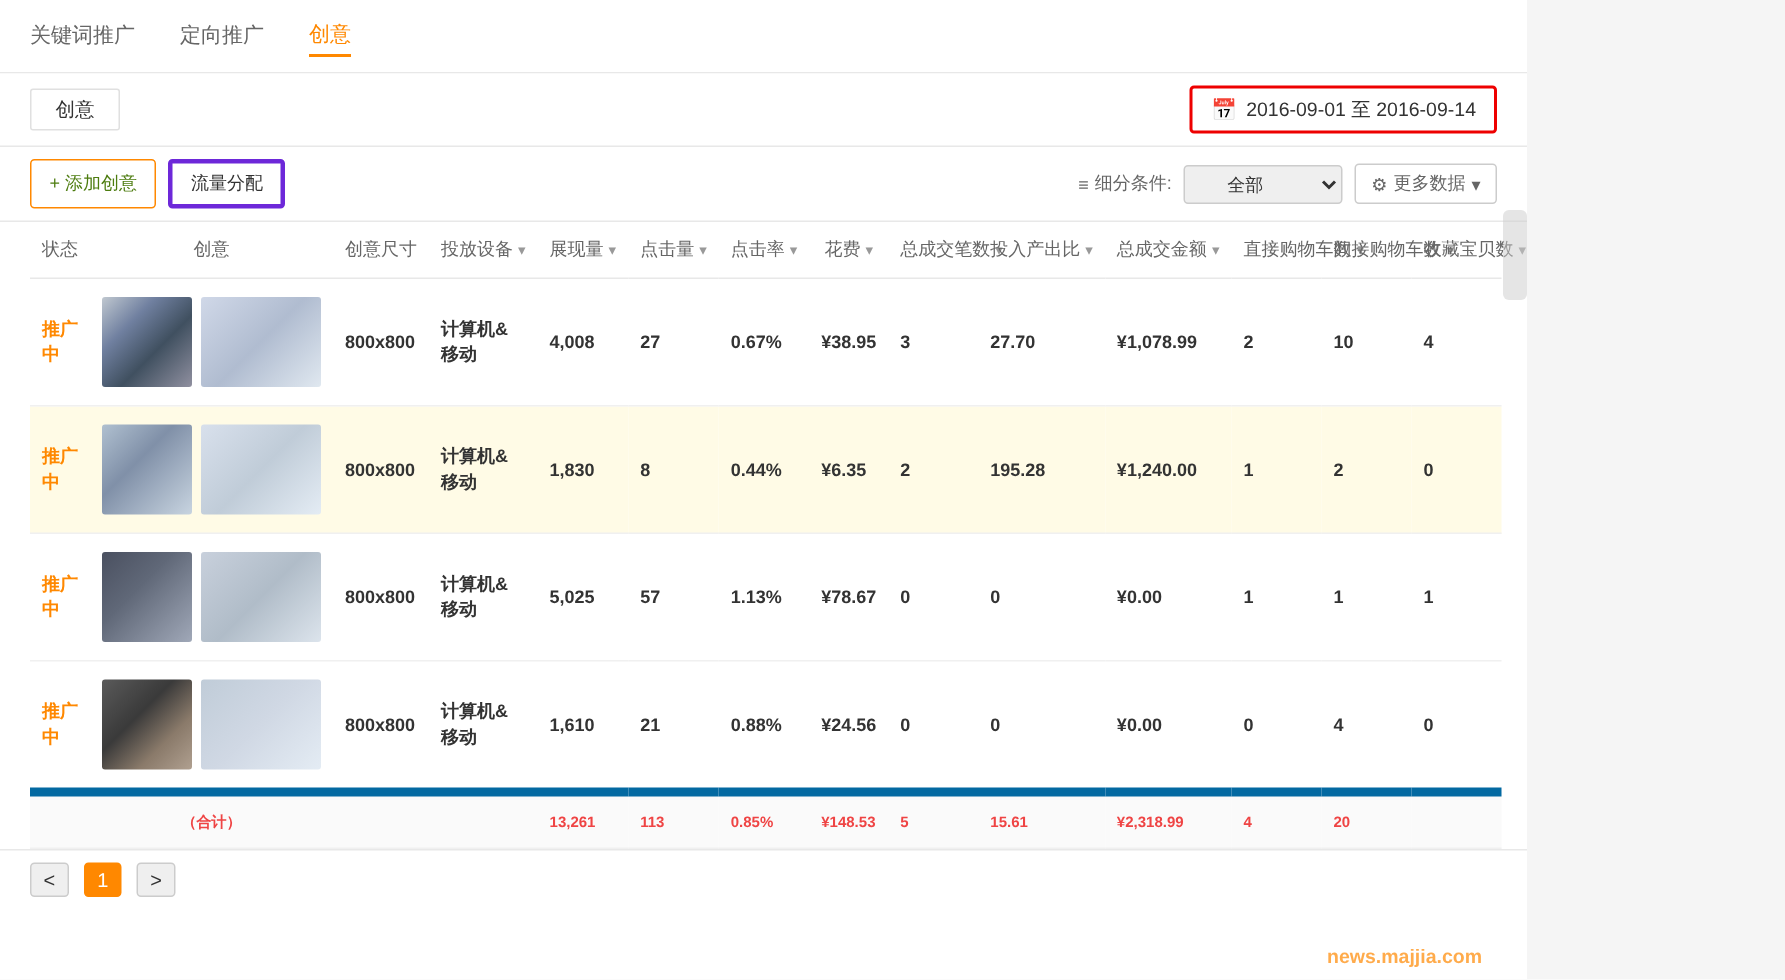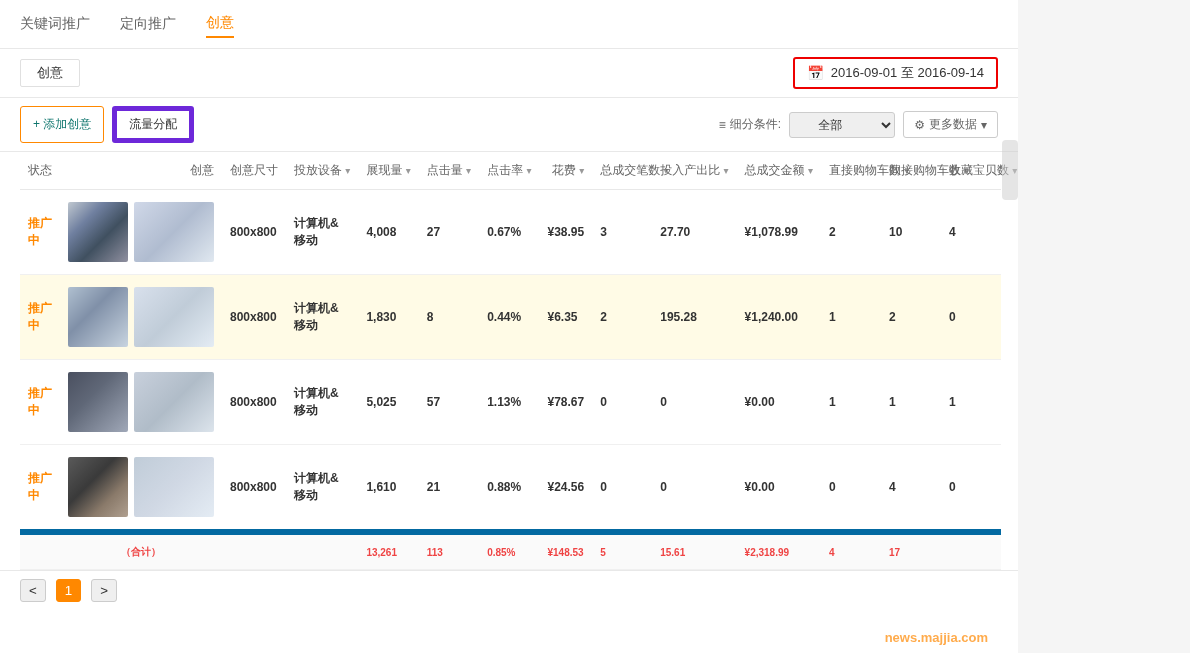--- a/index.html
+++ b/index.html
@@ -89,29 +89,29 @@
       background: #fff;
       border-bottom: 1px solid #e8e8e8;
     }
     .action-bar-left {
       display: flex;
       gap: 8px;
     }
     .btn-add {
       background: #fff;
       border: 1px solid #ff8800;
-      color: #0f766e;
+      color: #4d7c0f;
       padding: 5px 12px;
       border-radius: 3px;
       cursor: pointer;
       font-size: 12px;
     }
     .btn-flow {
       background: #fff;
-      border: 5px solid #6d28d9;
+      border: 3px solid #6d28d9;
       color: #333;
       padding: 5px 12px;
       border-radius: 3px;
       cursor: pointer;
       font-size: 12px;
     }
     .action-bar-right {
       display: flex;
       align-items: center;
       gap: 8px;
@@ -150,21 +150,21 @@
       padding: 0 20px;
       background: #fff;
     }
     table {
       width: 100%;
       border-collapse: collapse;
       font-size: 12px;
     }
     thead th {
       padding: 10px 8px;
-      text-align: right;
+      text-align: center;
       border-bottom: 1px solid #e8e8e8;
       color: #666;
       font-weight: normal;
       white-space: nowrap;
     }
     thead th .sort-icon {
       color: #999;
       font-size: 10px;
     }
     tbody tr {
@@ -432,21 +432,21 @@
           <td></td>
           <td></td>
           <td>13,261</td>
           <td>113</td>
           <td>0.85%</td>
           <td>¥148.53</td>
           <td>5</td>
           <td>15.61</td>
           <td>¥2,318.99</td>
           <td>4</td>
-          <td>17</td>
+          <td>20</td>
           <td></td>
         </tr>
       </tbody>
     </table>
   </div>
 
   <div class="bottom-bar">
     <button class="page-btn">&lt;</button>
     <button class="page-btn active">1</button>
     <button class="page-btn">&gt;</button>

